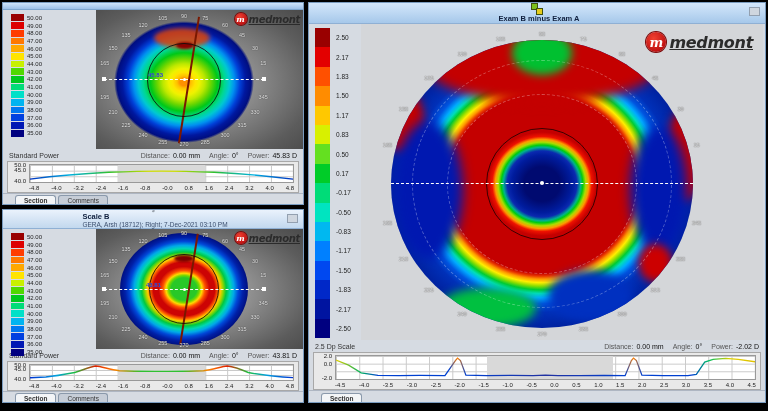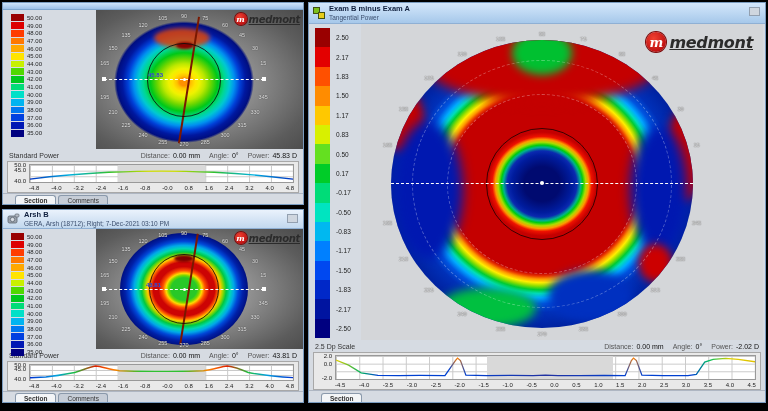--- a/index.html
+++ b/index.html
@@ -6,21 +6,21 @@
   body{width:768px;height:411px;background:#000;position:relative;overflow:hidden;
        font-family:"Liberation Sans",sans-serif;-webkit-font-smoothing:antialiased;}
   .panel{position:absolute;background:#d6dbe2;border:1px solid #7a9cc0;box-sizing:border-box;overflow:hidden;}
   #panelA{left:2px;top:2px;width:302px;height:203px;}
   #panelB{left:2px;top:209px;width:302px;height:194px;}
   #panelD{left:308px;top:2px;width:458px;height:401px;}
 
   
   .sliverbar{height:6px;background:linear-gradient(#cfe4fa,#9cc0e8);border-bottom:1px solid #7ea6cf;}
   .titlebar{height:18px;background:linear-gradient(#eaf2fc,#c2d8ee);display:flex;align-items:center;
-            padding:0 4px;border-bottom:1px solid #8fb0d4;position:relative;}
+            padding:0 4px;border-bottom:1px solid #8fb0d4;position:relative;flex-direction:column;}
   .titlebar.active{height:20px;background:linear-gradient(#d4e7fb,#a6c8ea);}
   .tb-text{line-height:1.1;margin-left:4px;}
   .tb-title{font-size:7.5px;font-weight:bold;color:#10203e;display:block;}
   .tb-sub{font-size:6.5px;color:#3c4f6e;display:block;}
   .tb-btn{position:absolute;right:5px;top:4px;width:9px;height:7px;background:#cfd6df;border:1px solid #93a0b0;}
   .exam-icon-svg{width:13px;height:13px;}
   .diff-icon{width:12px;height:12px;position:relative;flex:none;}
   .diff-icon i{position:absolute;width:7px;height:7px;display:block;border:1px solid #405010;box-sizing:border-box;}
   .diff-icon .a{left:0;top:0;background:#7cc01c;}
   .diff-icon .b{right:0;bottom:0;background:#e6cc1a;}
@@ -279,21 +279,21 @@
 </div>
 
 <div class="panel" id="panelB">
   <div class="titlebar">
     <svg class="exam-icon-svg" viewBox="0 0 13 13">
       <rect x="1" y="3" width="9" height="7" rx="1.5" fill="#9aa2ad" stroke="#5c6670" stroke-width="0.8"></rect>
       <circle cx="5.5" cy="6.5" r="2.2" fill="#d8dde4" stroke="#5c6670" stroke-width="0.8"></circle>
       <rect x="8" y="1" width="4" height="3" rx="1" fill="#b8bfc8" stroke="#5c6670" stroke-width="0.7"></rect>
     </svg>
     <span class="tb-text">
-      <span class="tb-title">Arsh B</span>
+      <span class="tb-title">Scale B</span>
       <span class="tb-sub">GERA, Arsh (18712); Right; 7-Dec-2021 03:10 PM</span>
     </span>
     <span class="tb-btn"></span>
   </div>
   <div style="position:relative;height:120px;">
     <div class="scale" id="scaleB">
         <div class="scale-row">
           <span class="sw" style="background: rgb(153, 0, 0);"></span>
           <span class="lb">50.00</span>
         </div>

